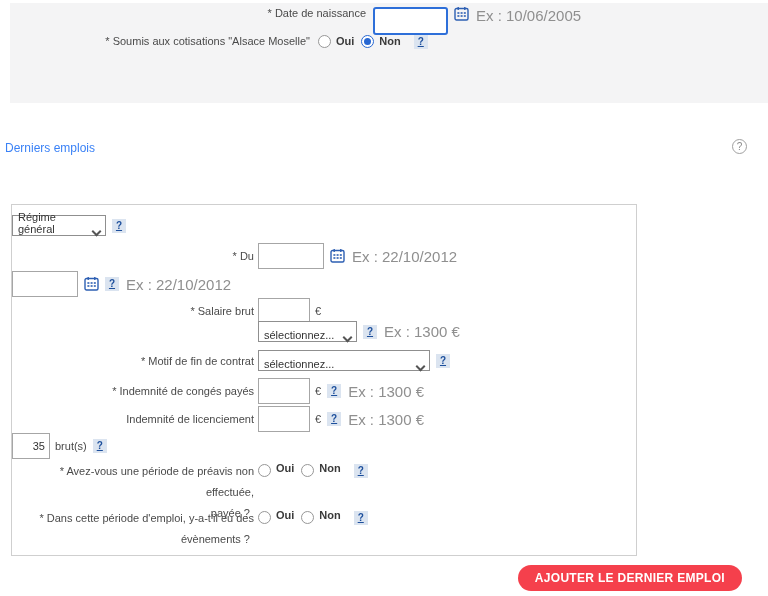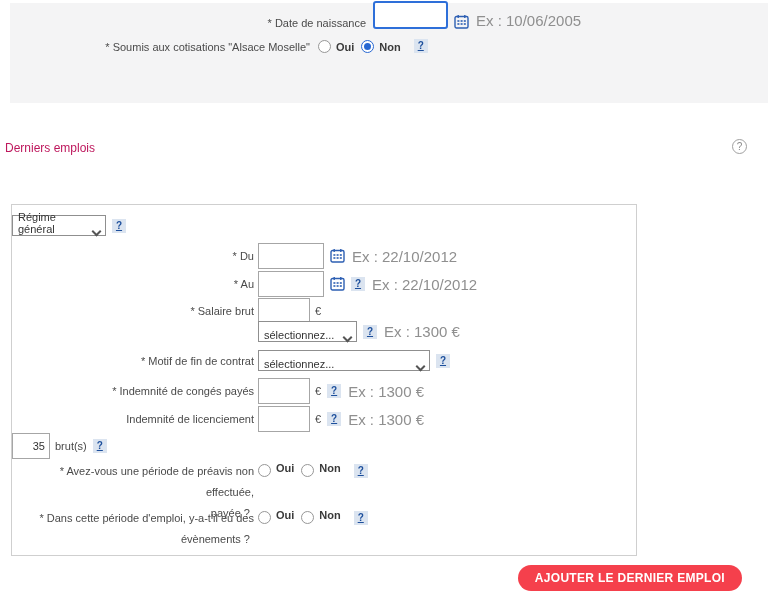--- a/index.html
+++ b/index.html
@@ -1,21 +1,21 @@
 <!DOCTYPE html>
 <html><head>
 <meta charset="utf-8">
 <style>
   * { margin:0; padding:0; box-sizing:border-box; }
   html,body { width:768px; height:596px; background:#fff; overflow:hidden;
     font-family:"Liberation Sans","DejaVu Sans",sans-serif; font-size:11px; color:#4a4a4a; }
 
   
   .top-panel { position:absolute; left:10px; top:3px; width:758px; height:100px; background:#f4f4f5; }
-  .tp-row { position:absolute; display:flex; align-items:flex-end; }
+  .tp-row { position:absolute; display:flex; align-items:flex-start; }
   .tp-row1 { left:0; top:4px; width:758px; height:22px; }
   .tp-row2 { left:0; top:32px; width:758px; height:18px; }
   .lbl { text-align:right; color:#4a4a4a; }
   .lbl-dob { width:356px; margin-right:7px; }
   .lbl-alsace { width:300px; margin-right:8px; }
 
   input.txt { height:20px; border:1px solid #a6a6a6; background:#fff; font:inherit; padding:12px 4px; color:#333; }
   input.focused { border:2px solid #2e6fd9; border-radius:3px; width:75px; height:21px; }
 
   .cal { display:inline-block; width:15px; height:14px; margin-left:6px; line-height:0; cursor:pointer; }
@@ -26,21 +26,21 @@
   .radio.checked { border-color:#2767d2; }
   .radio.checked::after { content:""; position:absolute; left:2px; top:2px; width:7px; height:7px;
     border-radius:50%; background:#2767d2; }
   .radio-lbl { font-weight:bold; color:#3a3a3a; margin:0 7px 0 5px; }
 
   .help { display:inline-block; min-width:14px; height:14px; background:#dbe4f0; color:#1d4f9c;
     font-size:10px; font-weight:bold; text-align:center; line-height:13px;
     text-decoration:underline; margin-left:6px; cursor:pointer; flex:none; }
 
   
-  .section-title { position:absolute; left:5px; top:141px; font-size:12px; color:#be185d; }
+  .section-title { position:absolute; left:5px; top:141px; font-size:12px; color:#3b82f6; }
   .circle-help { position:absolute; right:21px; top:139px; width:15px; height:15px; border:1px solid #a0a0a0;
     border-radius:50%; color:#8a8a8a; font-size:10px; text-align:center; line-height:14px; cursor:pointer; }
 
   
   .box { position:absolute; left:11px; top:204px; width:626px; height:352px;
     background:#fff; border:1px solid #cfcfcf; }
   .row { position:absolute; left:0; width:624px; display:flex; align-items:center; }
   .row .lbl { width:242px; margin-right:4px; flex:none; }
   .q { align-items:flex-start; }
   .qlbl { line-height:21px; }
@@ -119,21 +119,20 @@
           <rect x="9.8" y="5.2" width="2" height="1.6" fill="#2d5fb3"></rect>
     <rect x="3.4" y="8.2" width="2" height="1.6" fill="#2d5fb3"></rect>
           <rect x="6.6" y="8.2" width="2" height="1.6" fill="#2d5fb3"></rect>
           <rect x="9.8" y="8.2" width="2" height="1.6" fill="#2d5fb3"></rect>
   </svg>
 </span>
     <span class="hint">Ex : 22/10/2012</span>
   </div>
 
   <div class="row" style="top:66px">
-    <div class="lbl">* Au</div>
     <input class="txt" style="width: 66px;" value="">
     <span class="cal">
   <svg width="15" height="14" viewBox="0 0 15 14">
     <rect x="1" y="1.5" width="13" height="11.5" rx="1.5" fill="none" stroke="#2d5fb3" stroke-width="1.4"></rect>
     <line x1="4.2" y1="0" x2="4.2" y2="3" stroke="#2d5fb3" stroke-width="1.4"></line>
     <line x1="10.8" y1="0" x2="10.8" y2="3" stroke="#2d5fb3" stroke-width="1.4"></line>
     <rect x="3.4" y="5.2" width="2" height="1.6" fill="#2d5fb3"></rect>
           <rect x="6.6" y="5.2" width="2" height="1.6" fill="#2d5fb3"></rect>
           <rect x="9.8" y="5.2" width="2" height="1.6" fill="#2d5fb3"></rect>
     <rect x="3.4" y="8.2" width="2" height="1.6" fill="#2d5fb3"></rect>

